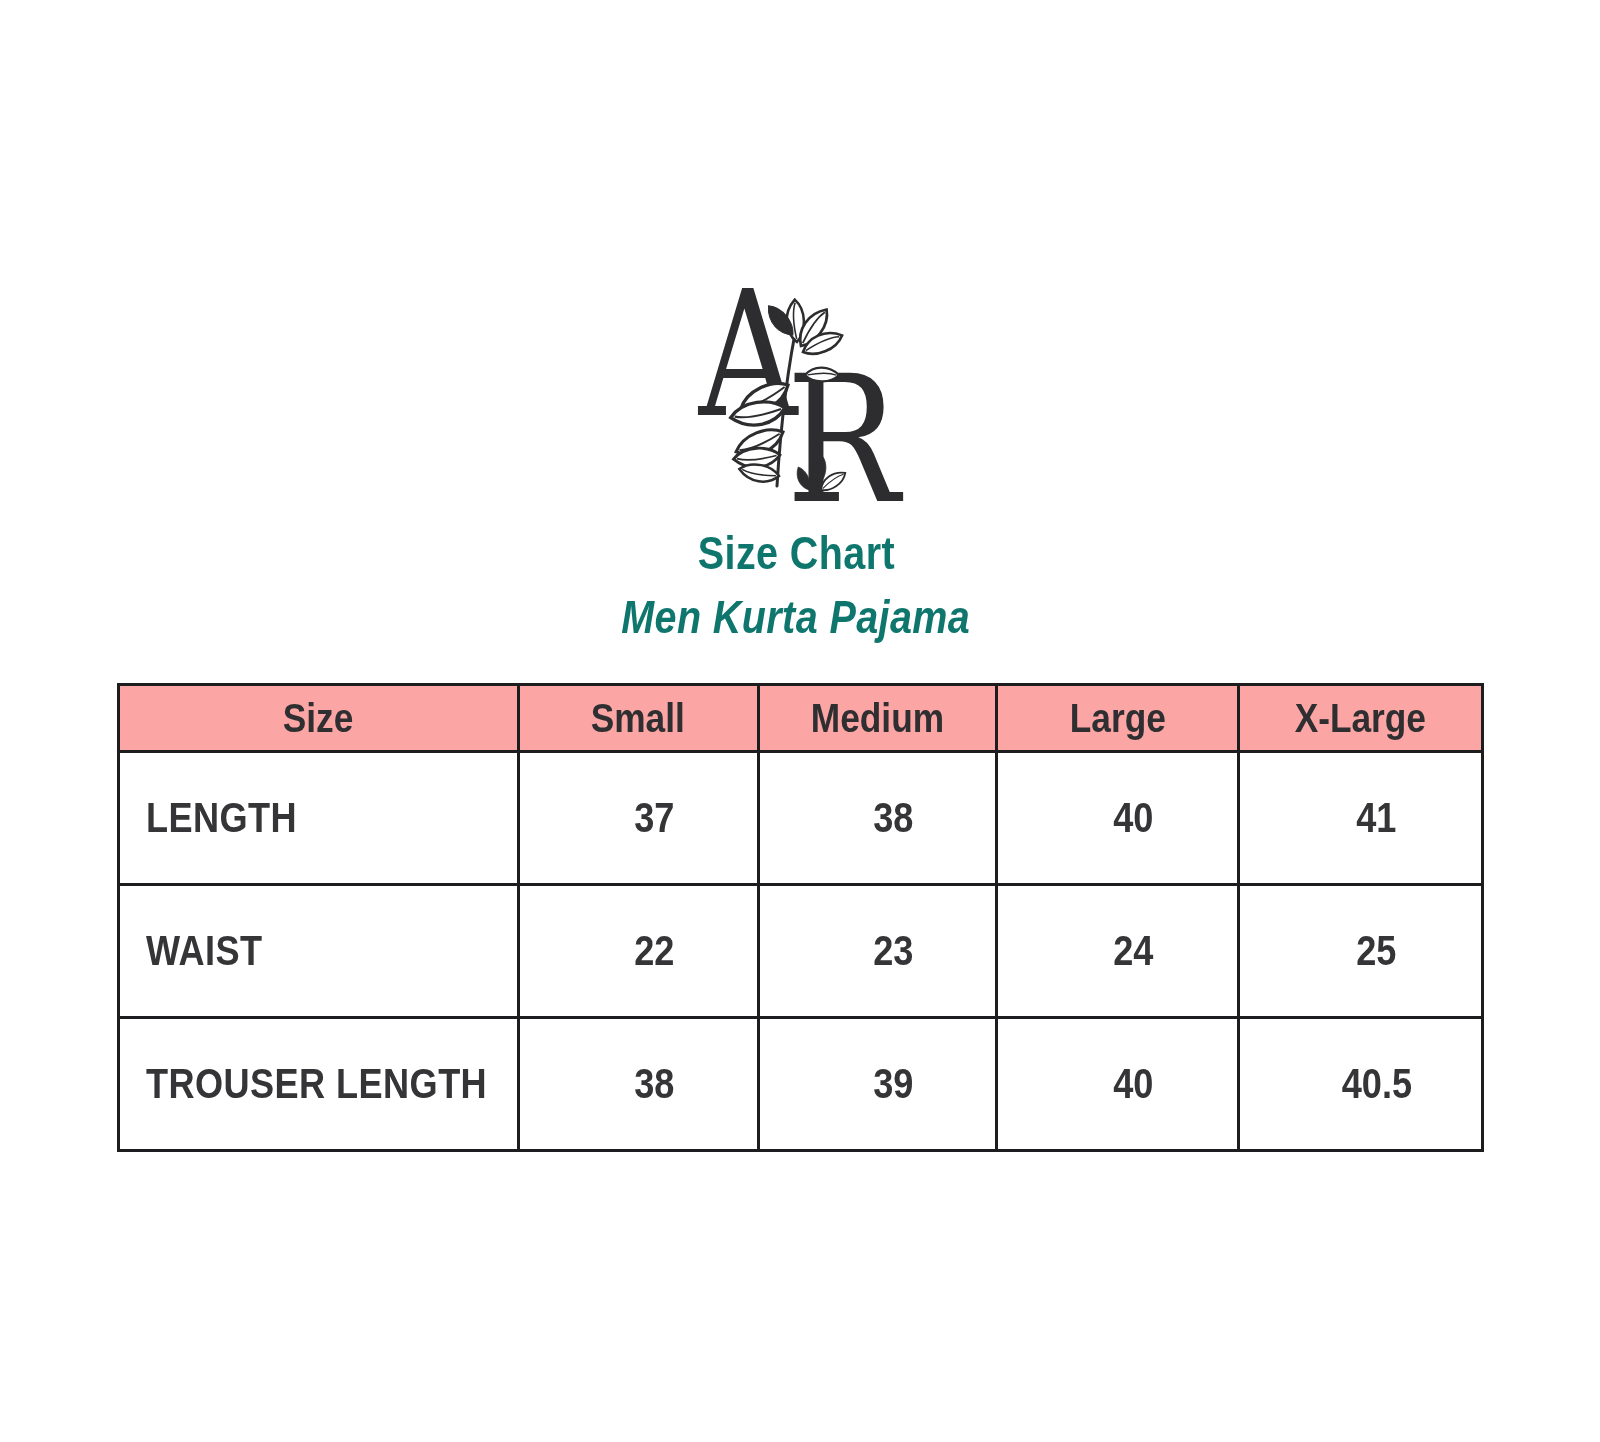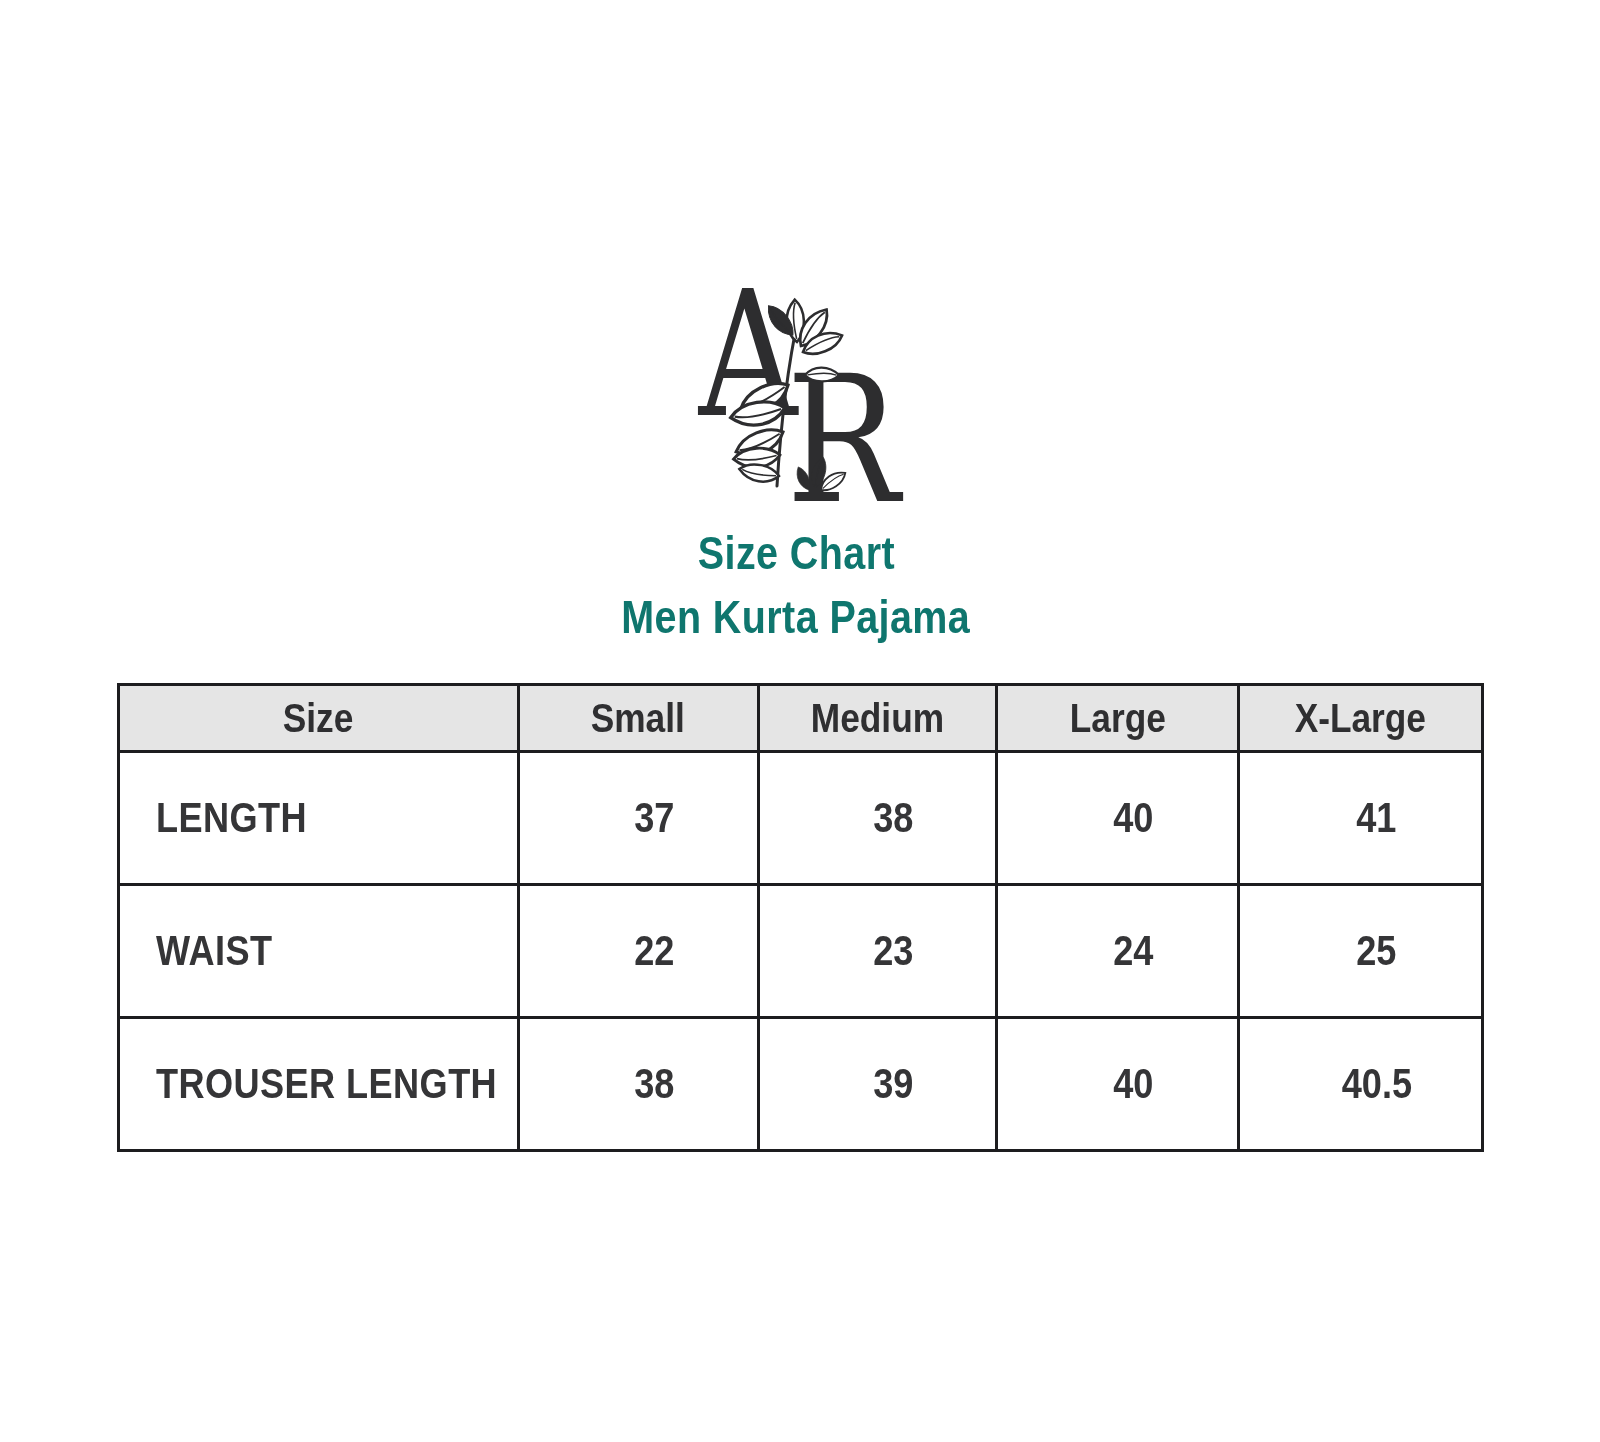--- a/index.html
+++ b/index.html
@@ -13,37 +13,37 @@
   .logo text{font-family:"DejaVu Serif",serif;fill:#2d2d2f;}
   .leaf-outline{fill:#ffffff;stroke:#2d2d2f;stroke-width:2.6;}
   .leaf-solid{fill:#2d2d2f;stroke:#2d2d2f;stroke-width:1;}
   .stem{fill:none;stroke:#2d2d2f;stroke-width:3;stroke-linecap:round;}
   
   .titles{
     position:absolute;left:0;top:529px;width:1592px;text-align:center;
     color:#0f766e;font-weight:bold;
   }
   .title-line{font-size:47px;line-height:47px;}
-  .subtitle-line{font-size:47px;line-height:47px;margin-top:17px;}
+  .subtitle-line{font-size:47px;line-height:47px;margin-top:17px;font-style:italic;}
   .squeeze{display:inline-block;transform:scaleX(0.84);transform-origin:50% 50%;white-space:nowrap;letter-spacing:0.5px;}
   
   table.size-table{
     position:absolute;left:117px;top:683px;width:1367px;height:469px;
     border-collapse:collapse;table-layout:fixed;color:#353537;
   }
   .size-table th,.size-table td{border:3px solid #1d1d1f;padding:0;}
   .size-table th{
-    background:#e5e5e5;font-size:41px;font-weight:bold;height:64px;
+    background:#fca5a5;font-size:41px;font-weight:bold;height:64px;
     text-align:center;vertical-align:middle;color:#2f2f31;
   }
   .size-table td{
     background:#ffffff;font-size:42px;font-weight:bold;
     text-align:center;vertical-align:middle;height:60px;padding-left:32px;
   }
-  .size-table td.label-cell{text-align:left;padding-left:36px;}
+  .size-table td.label-cell{text-align:left;padding-left:26px;}
   .cx{display:inline-block;transform:scaleX(0.86);transform-origin:50% 50%;white-space:nowrap;}
   .lx{display:inline-block;transform:scaleX(0.86);transform-origin:0 50%;white-space:nowrap;letter-spacing:0.5px;}
 </style>
 </head>
 <body>
 
 <div class="stage">
 
   <div class="logo">
     <svg viewBox="0 0 210 234">

